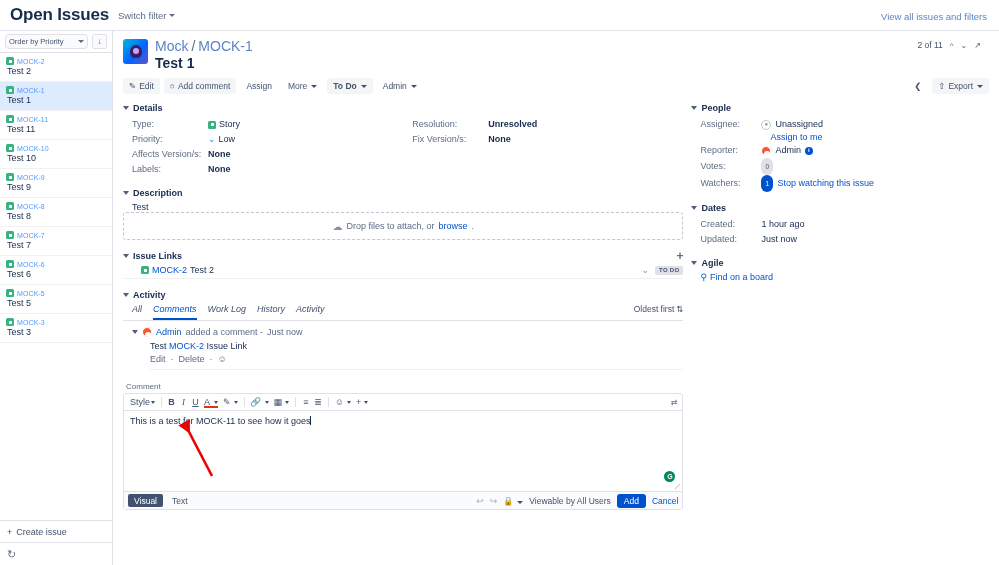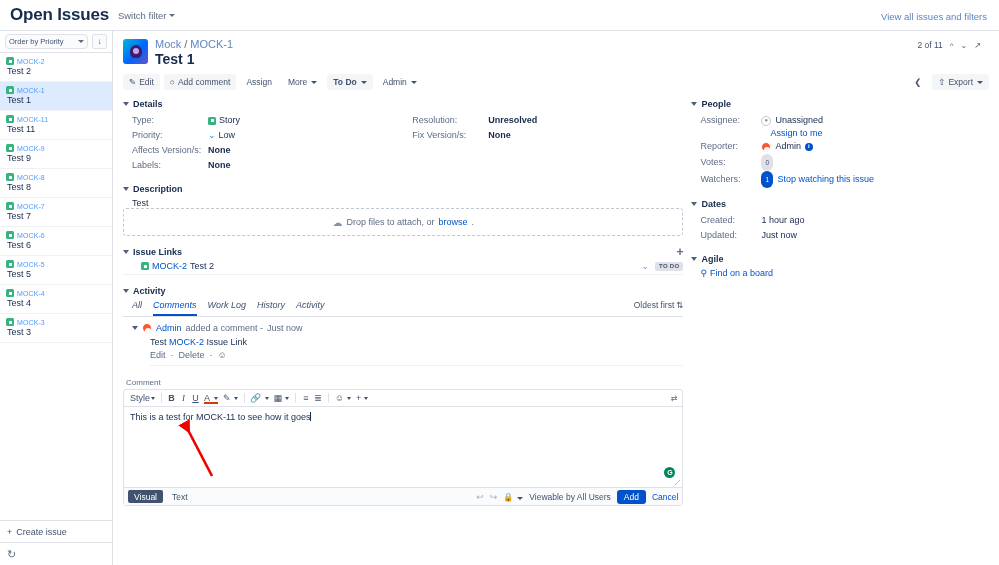--- a/index.html
+++ b/index.html
@@ -94,21 +94,21 @@
     display: flex; align-items: center; justify-content: center;
   }
   .proj-avatar .inner {
     width: 12px; height: 13px; border-radius: 50% 50% 40% 40%;
     background: #3b1d6b; position: relative;
   }
   .proj-avatar .inner::after {
     content: ""; position: absolute; left: 3px; top: 2.5px;
     width: 6px; height: 6px; border-radius: 50%; background: #c6a6f0;
   }
-  .breadcrumb { font-size: 11px; color: #5e6c84; display: flex; gap: 3px; align-items: center; }
+  .breadcrumb { font-size: 14px; color: #5e6c84; display: flex; gap: 3px; align-items: center; }
   .breadcrumb a { color: #5e84c4; }
   .issue-title { font-size: 14px; font-weight: bold; color: #172b4d; margin-top: 1px; }
 
   .nav-count {
     position: absolute; right: 18px; top: 9px;
     display: flex; align-items: center; gap: 7px; font-size: 8.5px; color: #42526e;
   }
   .nav-count .ico { color: #505f79; font-size: 8px; cursor: pointer; }
 
   .btn-row { display: flex; align-items: center; gap: 4px; margin-top: 7px; position: relative; }
@@ -338,20 +338,29 @@
             </span>
             <span class="issue-key">MOCK-11</span>
           </div>
           <div class="issue-sum">Test 11</div>
         </div>
         <div class="issue-item">
           <div class="key-row">
             <span class="story-ico">
               <i></i>
             </span>
+            <span class="issue-key">MOCK-10</span>
+          </div>
+          <div class="issue-sum">Test 10</div>
+        </div>
+        <div class="issue-item">
+          <div class="key-row">
+            <span class="story-ico">
+              <i></i>
+            </span>
             <span class="issue-key">MOCK-9</span>
           </div>
           <div class="issue-sum">Test 9</div>
         </div>
         <div class="issue-item">
           <div class="key-row">
             <span class="story-ico">
               <i></i>
             </span>
             <span class="issue-key">MOCK-8</span>
@@ -377,29 +386,20 @@
           <div class="issue-sum">Test 6</div>
         </div>
         <div class="issue-item">
           <div class="key-row">
             <span class="story-ico">
               <i></i>
             </span>
             <span class="issue-key">MOCK-5</span>
           </div>
           <div class="issue-sum">Test 5</div>
-        </div>
-        <div class="issue-item">
-          <div class="key-row">
-            <span class="story-ico">
-              <i></i>
-            </span>
-            <span class="issue-key">MOCK-4</span>
-          </div>
-          <div class="issue-sum">Test 4</div>
         </div>
         <div class="issue-item">
           <div class="key-row">
             <span class="story-ico">
               <i></i>
             </span>
             <span class="issue-key">MOCK-3</span>
           </div>
           <div class="issue-sum">Test 3</div>
         </div>

